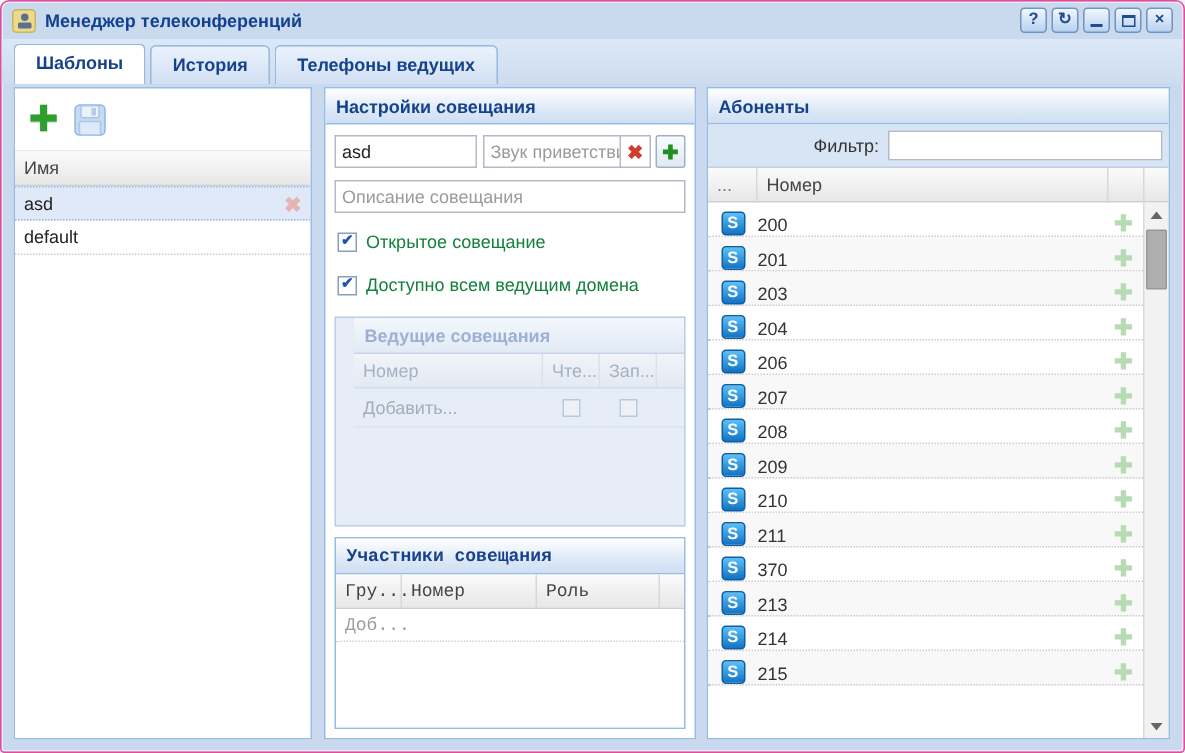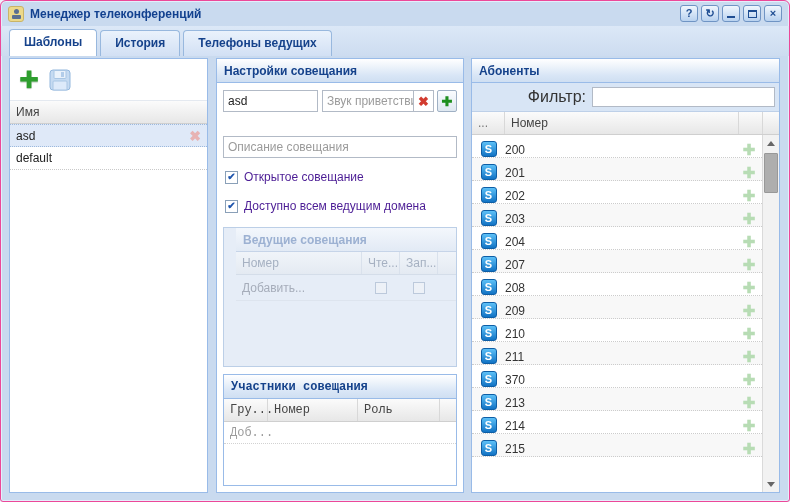--- a/index.html
+++ b/index.html
@@ -72,26 +72,26 @@
   .row-flex { display:flex; align-items:center; }
   .name-input { width:95px; margin-right:4px; }
   .sound-field { width:92px; height:22px; border:1px solid #b2bac6; display:flex; align-items:center;
     padding-left:4px; font-size:12px; color:#9b9b9b; background:#fff; white-space:nowrap; overflow:hidden; }
   .x-btn { width:20px; height:22px; border:1px solid #b2bac6; border-left:none; background:#fff;
     display:flex; align-items:center; justify-content:center; color:#d23b2f; font-size:13px;
     font-weight:bold; cursor:pointer; }
   .plus-btn { width:20px; height:22px; margin-left:3px; border:1px solid #9fb0c4;
     background:linear-gradient(#fafcfe,#dfe8f1); display:flex; align-items:center; justify-content:center;
     color:#1f8f1f; font-size:13px; font-weight:bold; cursor:pointer; border-radius:2px; }
-  .desc-input { width:100%; margin-top:24px; }
+  .desc-input { width:100%; margin-top:8px; }
   .cb { display:flex; align-items:center; margin:12px 0 0 2px; cursor:pointer; }
   .cb-box { width:13px; height:13px; border:1px solid #8aa0b8; background:#fff; margin-right:6px;
     font-size:10px; color:#1f55ad; display:flex; align-items:center; justify-content:center;
     line-height:1; font-weight:bold; }
-  .cb-label { font-size:12px; color:#4c1d95; }
+  .cb-label { font-size:12px; color:#15803d; }
 
   .sub-panel { border:1px solid #99bbe8; display:flex; flex-direction:column; overflow:hidden; background:#fff; }
   .leaders { margin-top:14px; height:140px; border-color:#bccfe7; background:#e6edf7;padding-left:12px; }
   .leaders .panel-header { background:linear-gradient(#f3f7fc,#e2eaf5); border-bottom:1px solid #c6d4e8;
     color:#9cb1d2; }
   .leaders .grid-headrow { background:linear-gradient(#f0f4f9,#e4eaf2); border-bottom:1px solid #d4dde9;
     color:#a6b1c2; }
   .leaders .hc-sep { border-right:1px solid #d9e1ec; }
   .l-col-num { flex:1 1 auto; }
   .l-col-s { width:38px; flex:0 0 auto; justify-content:flex-start; }
@@ -108,21 +108,21 @@
   .p-col-num { width:90px; flex:0 0 auto; }
   .p-col-rol { flex:1 1 auto; }
   .p-col-end { width:16px; flex:0 0 auto; }
   .p-addrow { height:22px; display:flex; align-items:center; padding-left:6px; font-size:12px;
     color:#9b9b9b; border-bottom:1px dotted #d2d2d2; }
   .p-rest { flex:1 1 auto; background:#fff; }
 
   
   .filterbar { height:29px; flex:0 0 auto; background:#d8e5f5; border-bottom:1px solid #bed0e8;
     display:flex; align-items:center; justify-content:flex-end; padding-right:4px; }
-  .filter-label { font-size:16px; color:#333; margin-right:6px; }
+  .filter-label { font-size:12px; color:#333; margin-right:6px; }
   .filter-input { width:183px; height:20px; }
   .s-col-dots { width:33px; flex:0 0 auto; color:#777; }
   .s-col-num { flex:1 1 auto; }
   .s-col-act { width:24px; flex:0 0 auto; border-left:1px solid #d8d8d8; height:100%; }
   .s-col-sb { width:17px; flex:0 0 auto; border-left:1px solid #d8d8d8; height:100%; }
   .srows { flex:1 1 auto; position:relative; overflow:hidden; }
   .srow { height:23px; margin-right:17px; display:flex; align-items:flex-end;
     border-bottom:1px dotted #cccccc; cursor:default; }
   .srow.alt { background:#f8f8f8; }
   .scell-icon { width:33px; flex:0 0 auto; display:flex; justify-content:center; }
@@ -293,45 +293,45 @@
   </div>
 
   <div class="srow alt">
     <span class="scell-icon">
                 <span class="sip-badge"></span>
               </span>
     <span class="scell-num">201</span>
     <span class="scell-add"></span>
   </div>
 
-  <div class="srow">
-    <span class="scell-icon">
-                <span class="sip-badge"></span>
-              </span>
-    <span class="scell-num">202</span>
-    <span class="scell-add"></span>
-  </div>
 
   <div class="srow alt">
     <span class="scell-icon">
                 <span class="sip-badge"></span>
               </span>
     <span class="scell-num">203</span>
     <span class="scell-add"></span>
   </div>
 
   <div class="srow">
     <span class="scell-icon">
                 <span class="sip-badge"></span>
               </span>
     <span class="scell-num">204</span>
     <span class="scell-add"></span>
   </div>
 
 
+  <div class="srow">
+    <span class="scell-icon">
+                <span class="sip-badge"></span>
+              </span>
+    <span class="scell-num">206</span>
+    <span class="scell-add"></span>
+  </div>
 
   <div class="srow alt">
     <span class="scell-icon">
                 <span class="sip-badge"></span>
               </span>
     <span class="scell-num">207</span>
     <span class="scell-add"></span>
   </div>
 
   <div class="srow">

